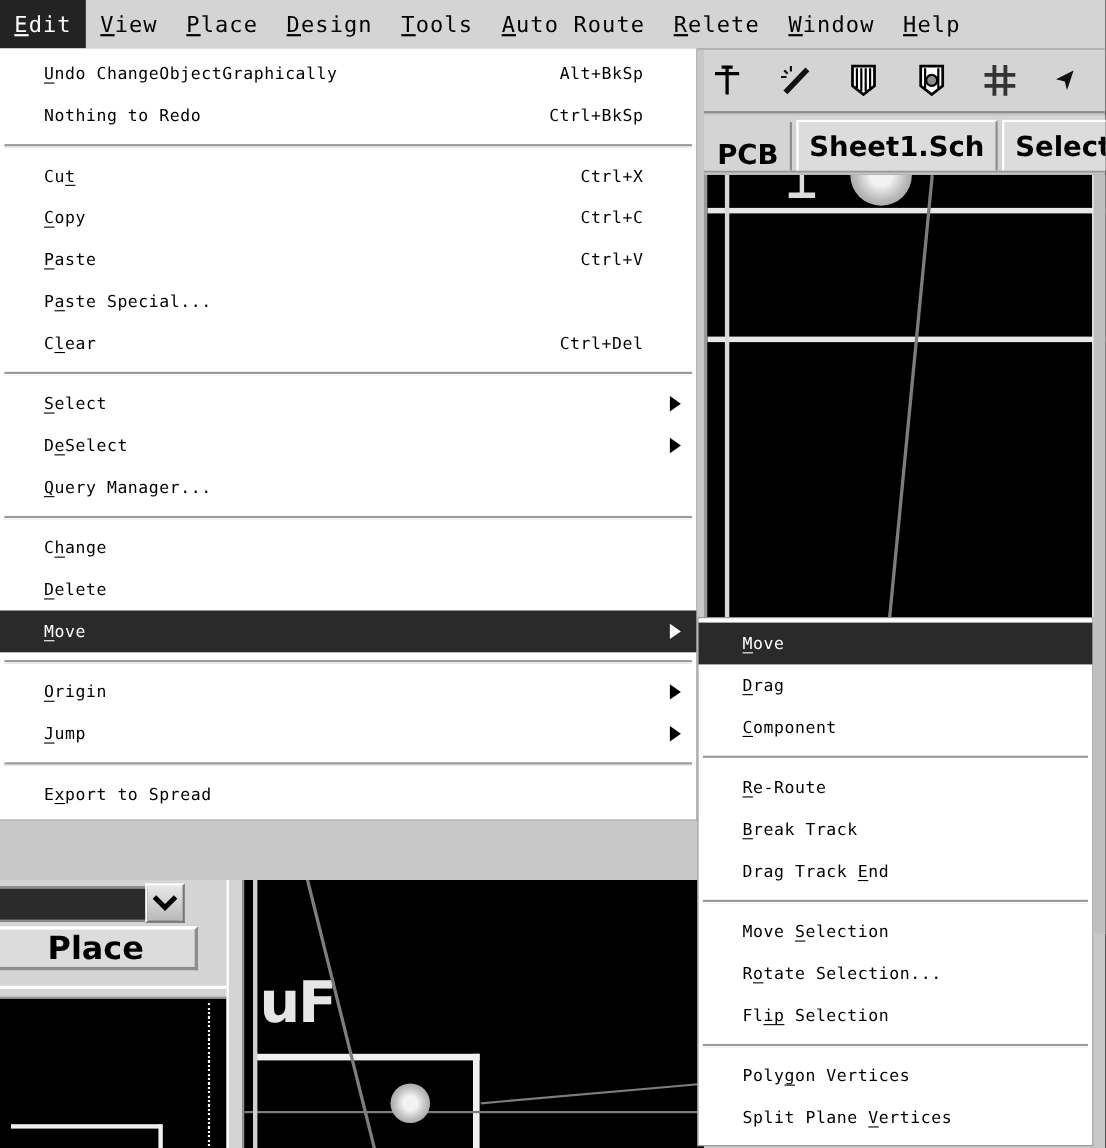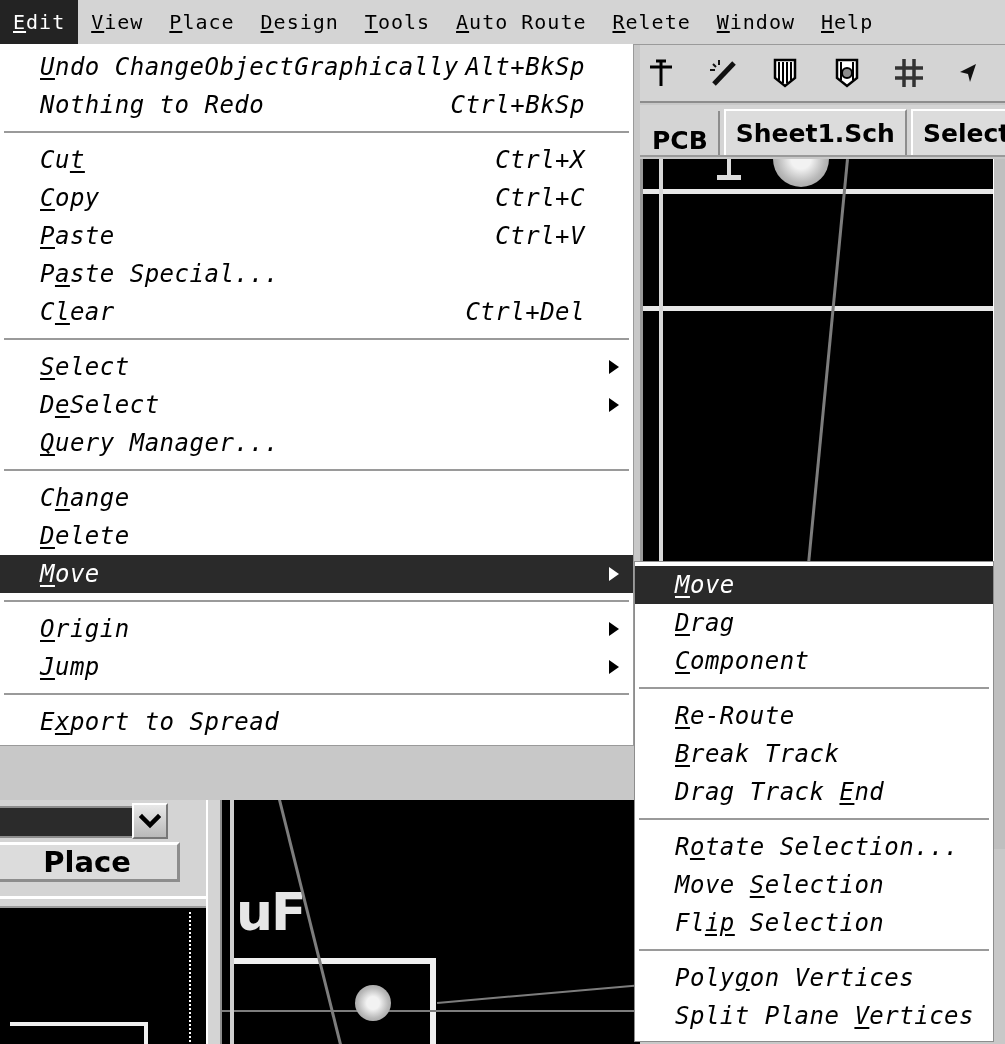--- a/index.html
+++ b/index.html
@@ -129,23 +129,22 @@
   .pad-sq-edge{position:absolute;background:#f0f0f0;}
 
   
   #editmenu{
     position:absolute;left:0;top:44px;width:634px;
     background:#fff;border:1px solid #9a9a9a;border-left:none;border-top:none;
     box-sizing:border-box;padding:4px 0 4px 0;
   }
   .mi{
     position:relative;height:38px;display:flex;align-items:center;
-    font-size:24px;color:#000;letter-spacing:0.5px;white-space:nowrap;
+    font-size:15px;color:#000;letter-spacing:0.5px;white-space:nowrap;
     font-family:"DejaVu Sans Mono","Liberation Mono",monospace;
-    font-style:italic;
   }
   .mi .lbl{position:absolute;left:40px;}
   .mi .acc{position:absolute;right:48px;}
   .mi .arr{position:absolute;right:14px;width:0;height:0;
     border-left:10px solid #000;border-top:7px solid transparent;border-bottom:7px solid transparent;}
   .mi.sel{background:#2a2a2a;color:#fff;}
   .mi.sel .arr{border-left-color:#fff;}
   .sep{height:2px;margin:7px 4px 7px 4px;background:#9a9a9a;border-bottom:1px solid #fff;}
   u.am{text-decoration:underline;text-underline-offset:3px;}
 
@@ -383,26 +382,26 @@
         <span class="lbl"><u class="am">R</u>e-Route</span>
       </div>
       <div class="mi">
         <span class="lbl"><u class="am">B</u>reak Track</span>
       </div>
       <div class="mi">
         <span class="lbl">Drag Track <u class="am">E</u>nd</span>
       </div>
       <div class="sep"></div>
       <div class="mi">
+        <span class="lbl">Move <u class="am">S</u>election</span>
+      </div>
+      <div class="mi">
         <span class="lbl">R<u class="am">o</u>tate Selection...</span>
       </div>
       <div class="mi">
-        <span class="lbl">Move <u class="am">S</u>election</span>
-      </div>
-      <div class="mi">
         <span class="lbl">Fl<u class="am">ip</u> Selection</span>
       </div>
       <div class="sep"></div>
       <div class="mi">
         <span class="lbl">Poly<u class="am">g</u>on Vertices</span>
       </div>
       <div class="mi">
         <span class="lbl">Split Plane <u class="am">V</u>ertices</span>
       </div>
     </div>

